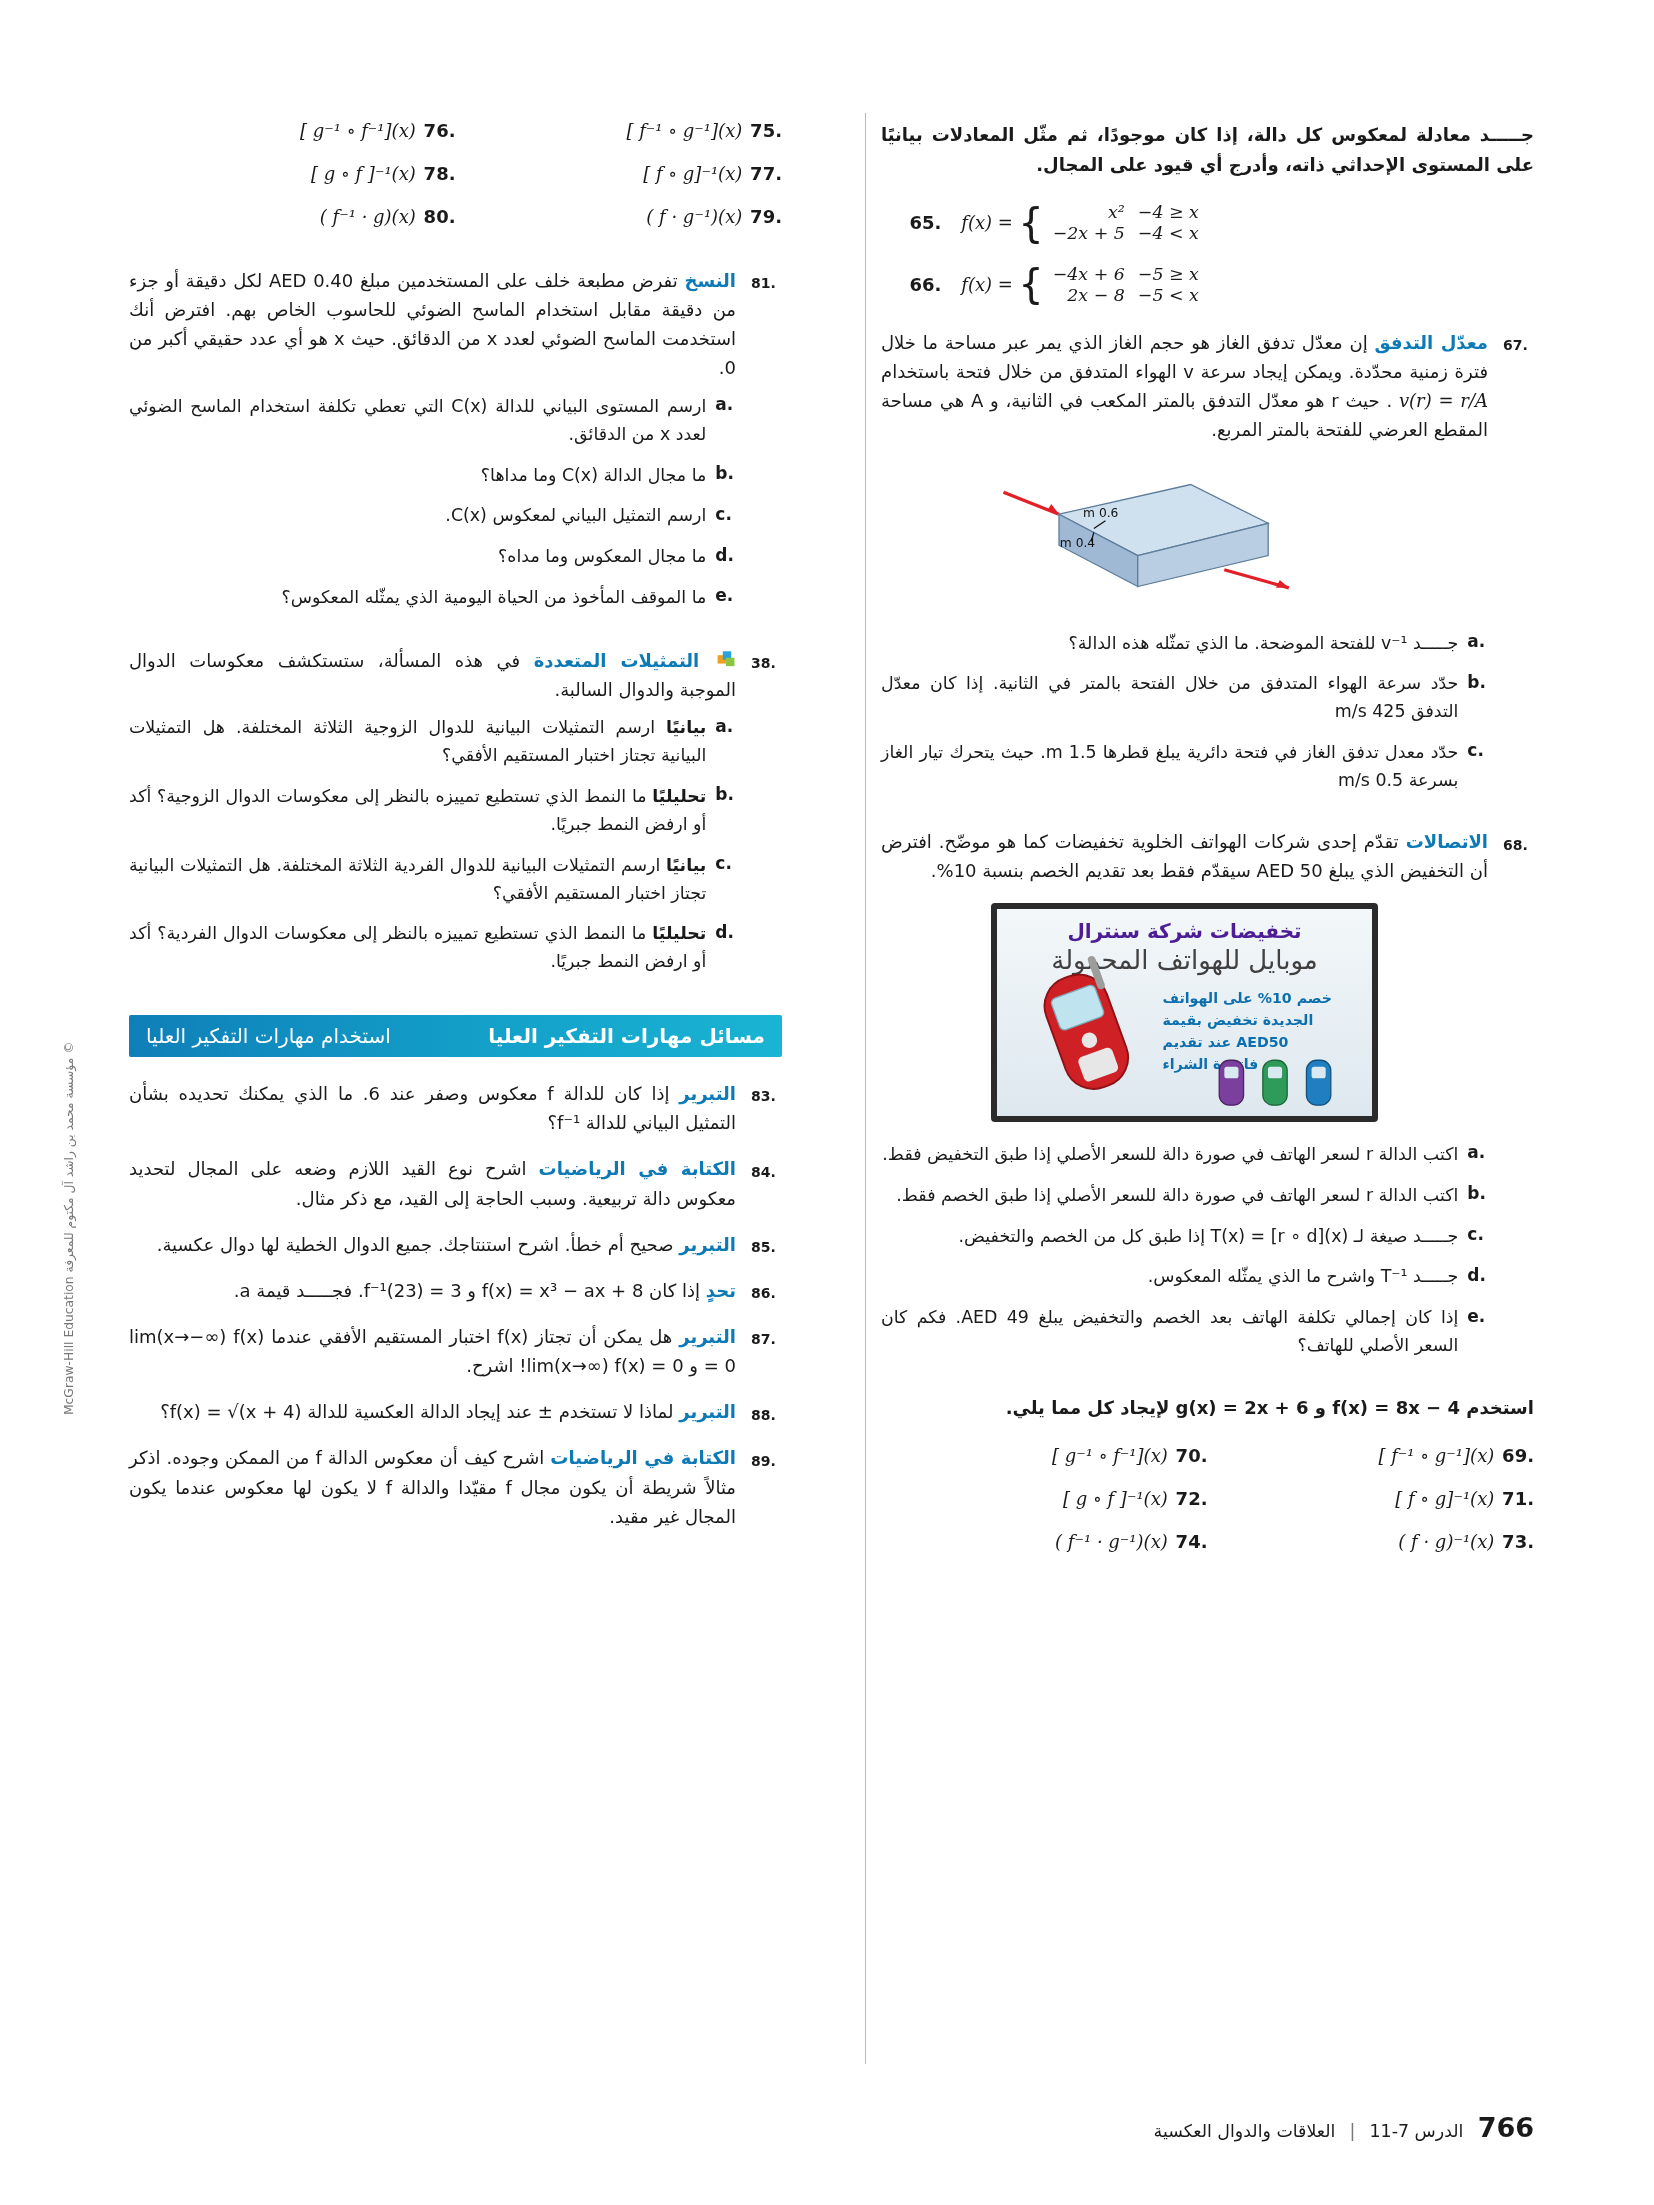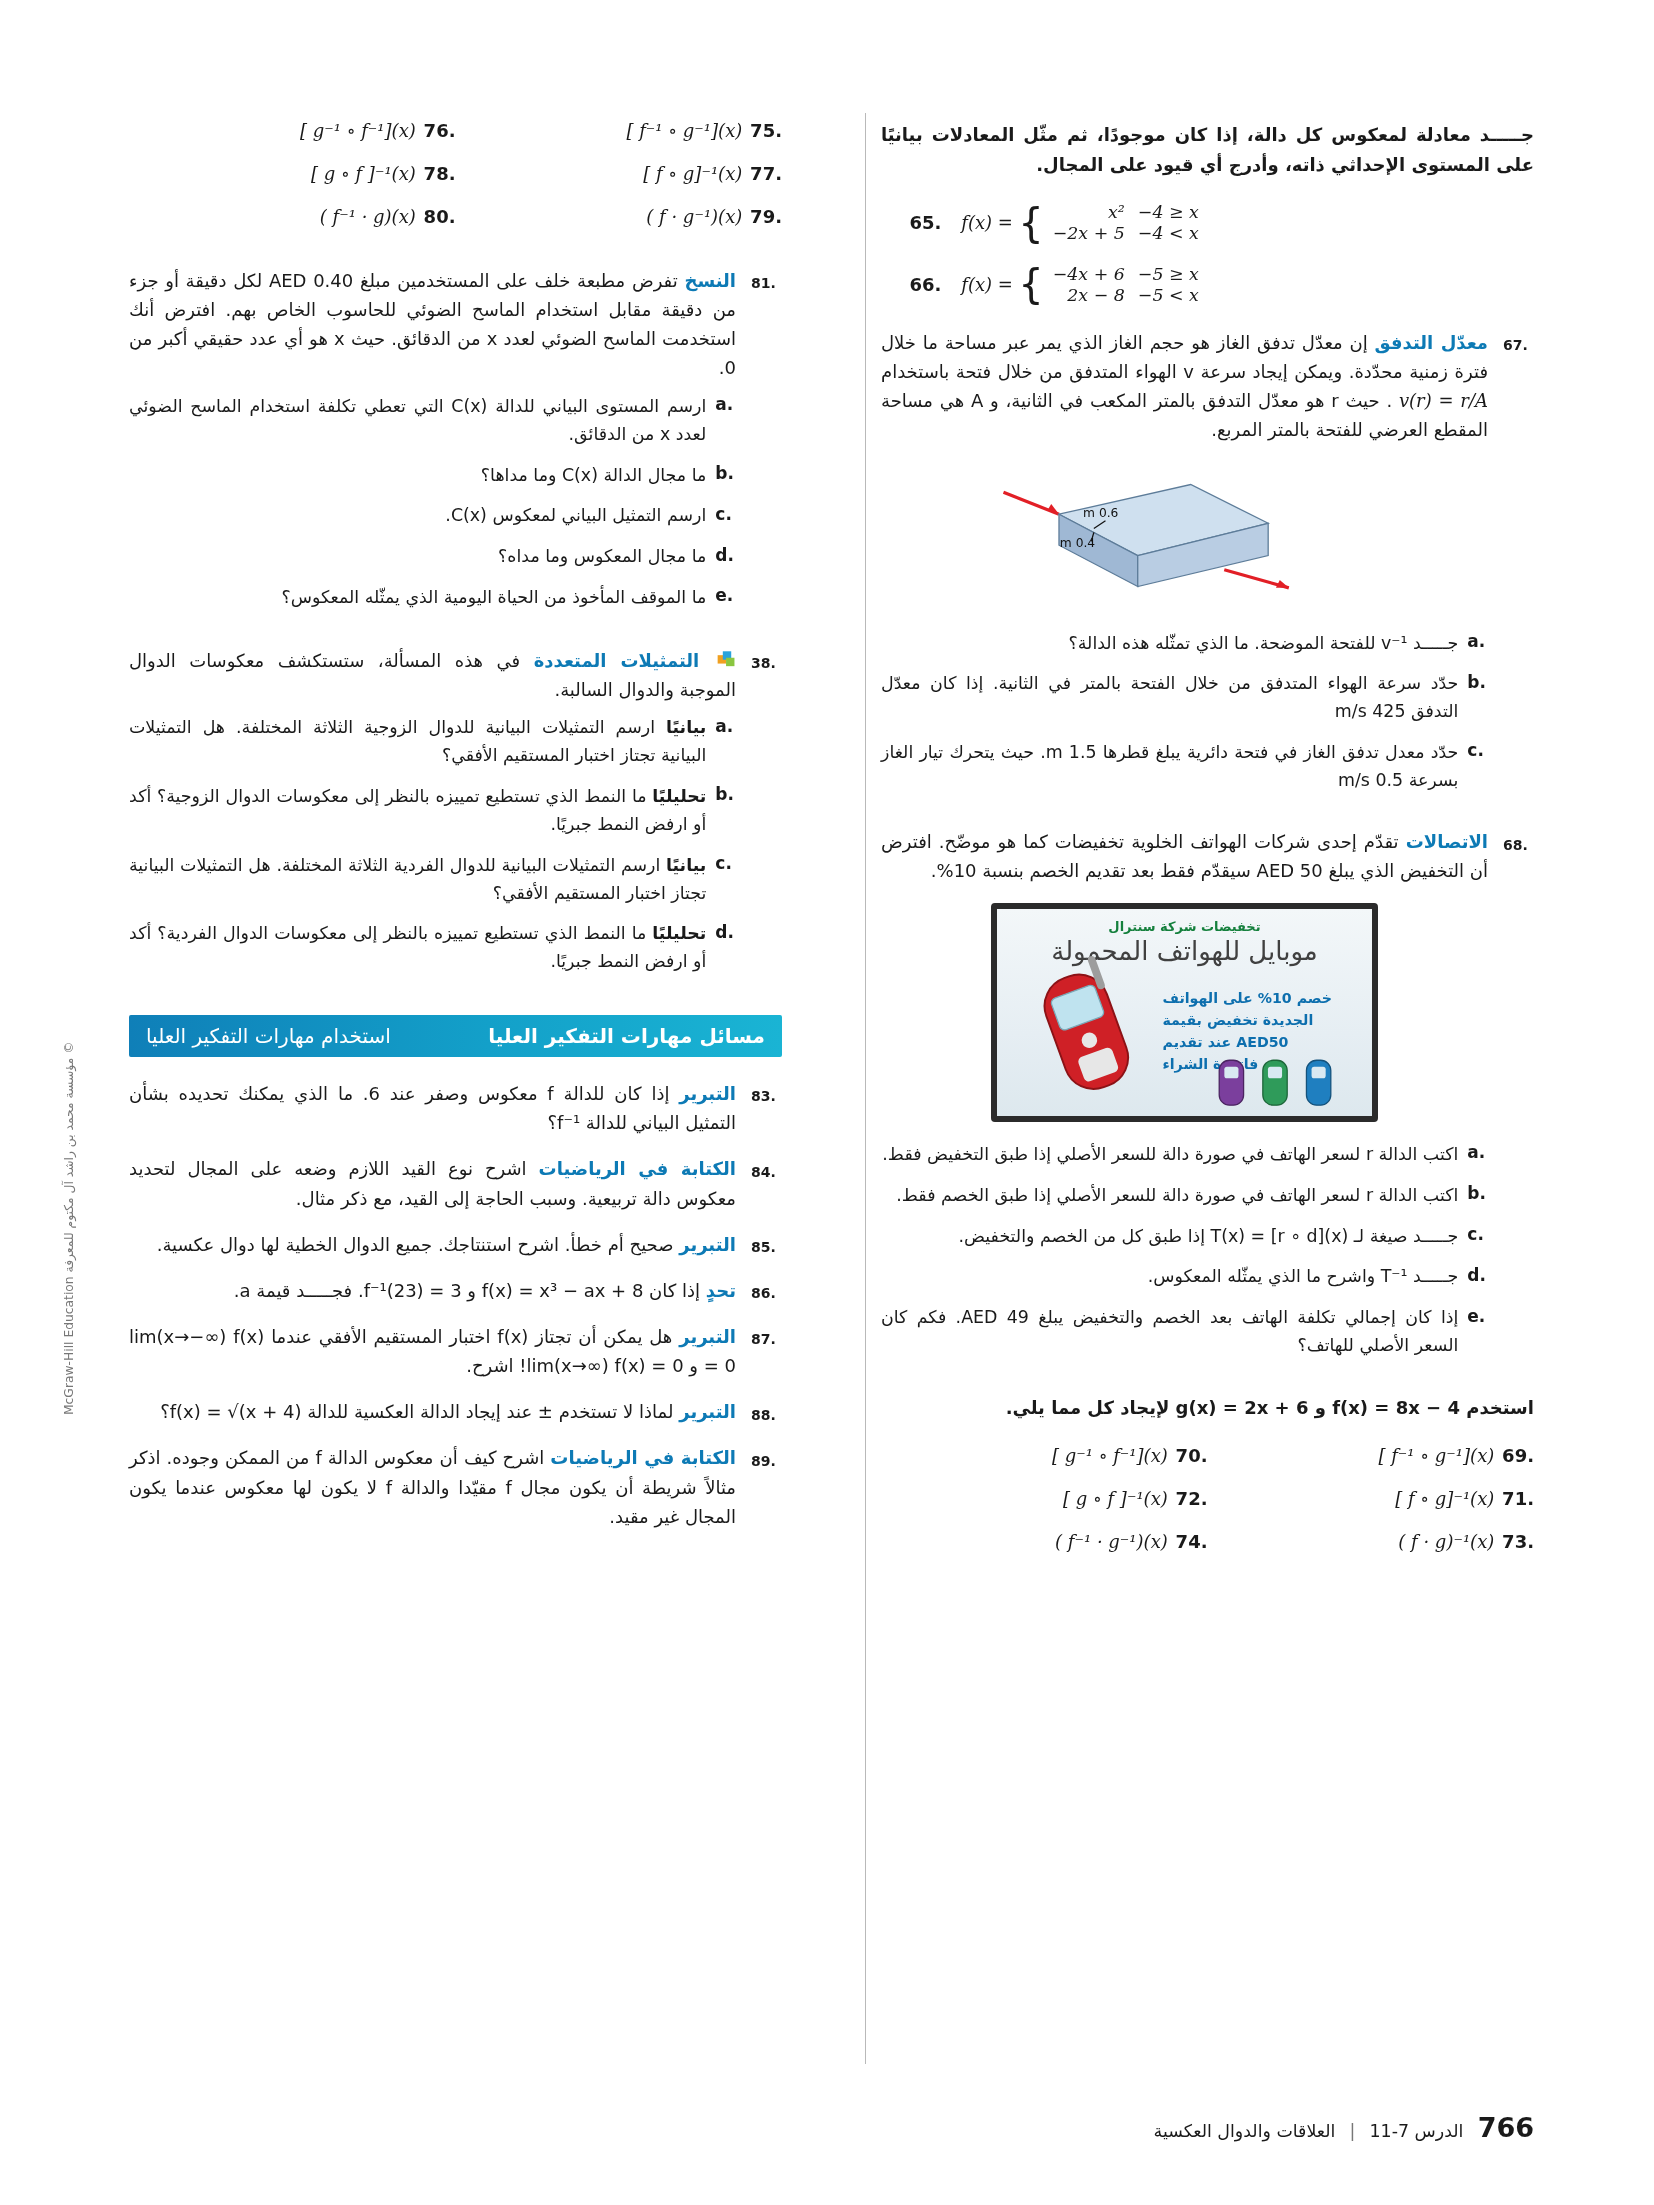--- a/index.html
+++ b/index.html
@@ -344,21 +344,21 @@
       <div class="num">68.</div>
       <div class="body">
         <div class="txt">
           <span class="lead">الاتصالات</span>
           <span>تقدّم إحدى شركات الهواتف الخلوية تخفيضات كما هو موضّح. افترض أن التخفيض الذي يبلغ AED 50 سيقدّم فقط بعد تقديم الخصم بنسبة 10%.</span>
         </div>
 
         <div class="ad">
           <div style="position:absolute;inset:0;background:linear-gradient(180deg,#f3f7f9 0%, #e6eef3 60%, #dde8ee 100%);"></div>
           <div style="position:absolute;top:10.3px;right:13px;left:13px;text-align:center;">
-            <div style="color:#15803d;font-weight:bold;font-size:13px;line-height:1.25;">تخفيضات شركة سنترال</div>
+            <div style="color:#4c1d95;font-weight:bold;font-size:20px;line-height:1.25;">تخفيضات شركة سنترال</div>
             <div style="color:#404040;font-weight:normal;font-size:26px;line-height:1.25;">موبايل للهواتف المحمولة</div>
           </div>
           <div style="position:absolute;top:78px;right:15.5px;width:194px;text-align:left;color:#0d6fae;font-weight:bold;font-size:14.2px;line-height:1.55;">
             <div>خصم 10% على الهواتف</div>
             <div>الجديدة تخفيض بقيمة</div>
             <div>AED50 عند تقديم</div>
             <div>فاتورة الشراء</div>
           </div>
 
           <svg style="position:absolute;left:6.5px;top:45px;" width="174" height="155" viewBox="0 0 270 240">

